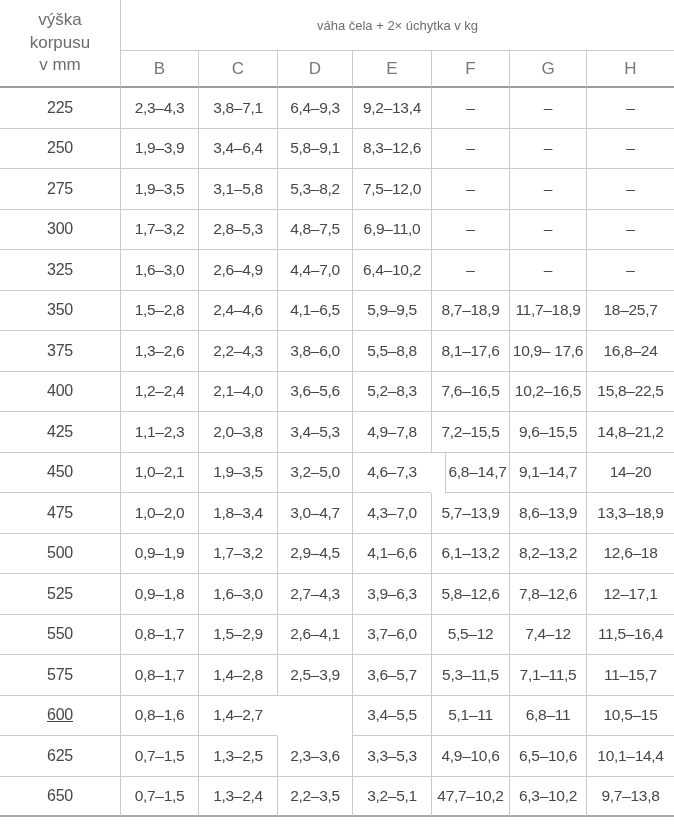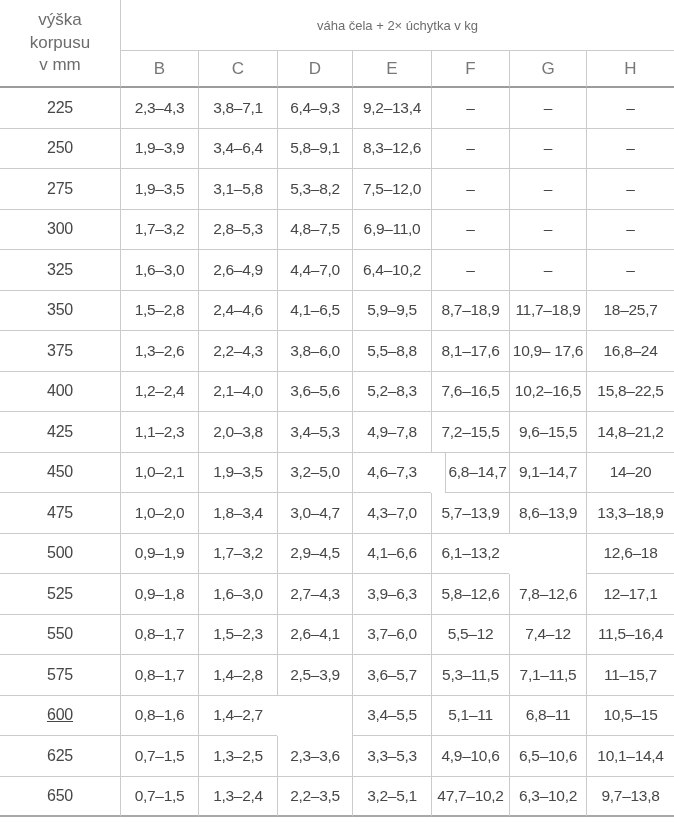--- a/index.html
+++ b/index.html
@@ -164,32 +164,33 @@
     <div class="cell datum vline" style="grid-area: 13 / 5;">4,3–7,0</div>
     <div class="cell datum vline" style="grid-area: 13 / 6;">5,7–13,9</div>
     <div class="cell datum vline" style="grid-area: 13 / 7;">8,6–13,9</div>
     <div class="cell datum vline" style="grid-area: 13 / 8;">13,3–18,9</div>
     <div class="cell rowlabel" style="grid-area: 14 / 1;">500</div>
     <div class="cell datum vline" style="grid-area: 14 / 2;">0,9–1,9</div>
     <div class="cell datum vline" style="grid-area: 14 / 3;">1,7–3,2</div>
     <div class="cell datum vline" style="grid-area: 14 / 4;">2,9–4,5</div>
     <div class="cell datum vline" style="grid-area: 14 / 5;">4,1–6,6</div>
     <div class="cell datum vline" style="grid-area: 14 / 6;">6,1–13,2</div>
+    <div class="cell datum vline" style="grid-area: 14 / 7;">8,2–13,2</div>
     <div class="cell datum vline" style="grid-area: 14 / 8;">12,6–18</div>
     <div class="cell rowlabel" style="grid-area: 15 / 1;">525</div>
     <div class="cell datum vline" style="grid-area: 15 / 2;">0,9–1,8</div>
     <div class="cell datum vline" style="grid-area: 15 / 3;">1,6–3,0</div>
     <div class="cell datum vline" style="grid-area: 15 / 4;">2,7–4,3</div>
     <div class="cell datum vline" style="grid-area: 15 / 5;">3,9–6,3</div>
     <div class="cell datum vline" style="grid-area: 15 / 6;">5,8–12,6</div>
     <div class="cell datum vline" style="grid-area: 15 / 7;">7,8–12,6</div>
     <div class="cell datum vline" style="grid-area: 15 / 8;">12–17,1</div>
     <div class="cell rowlabel" style="grid-area: 16 / 1;">550</div>
     <div class="cell datum vline" style="grid-area: 16 / 2;">0,8–1,7</div>
-    <div class="cell datum vline" style="grid-area: 16 / 3;">1,5–2,3</div>
+    <div class="cell datum vline" style="grid-area: 16 / 3;">1,5–2,9</div>
     <div class="cell datum vline" style="grid-area: 16 / 4;">2,6–4,1</div>
     <div class="cell datum vline" style="grid-area: 16 / 5;">3,7–6,0</div>
     <div class="cell datum vline" style="grid-area: 16 / 6;">5,5–12</div>
     <div class="cell datum vline" style="grid-area: 16 / 7;">7,4–12</div>
     <div class="cell datum vline" style="grid-area: 16 / 8;">11,5–16,4</div>
     <div class="cell rowlabel" style="grid-area: 17 / 1;">575</div>
     <div class="cell datum vline" style="grid-area: 17 / 2;">0,8–1,7</div>
     <div class="cell datum vline" style="grid-area: 17 / 3;">1,4–2,8</div>
     <div class="cell datum vline" style="grid-area: 17 / 4;">2,5–3,9</div>
     <div class="cell datum vline" style="grid-area: 17 / 5;">3,6–5,7</div>

